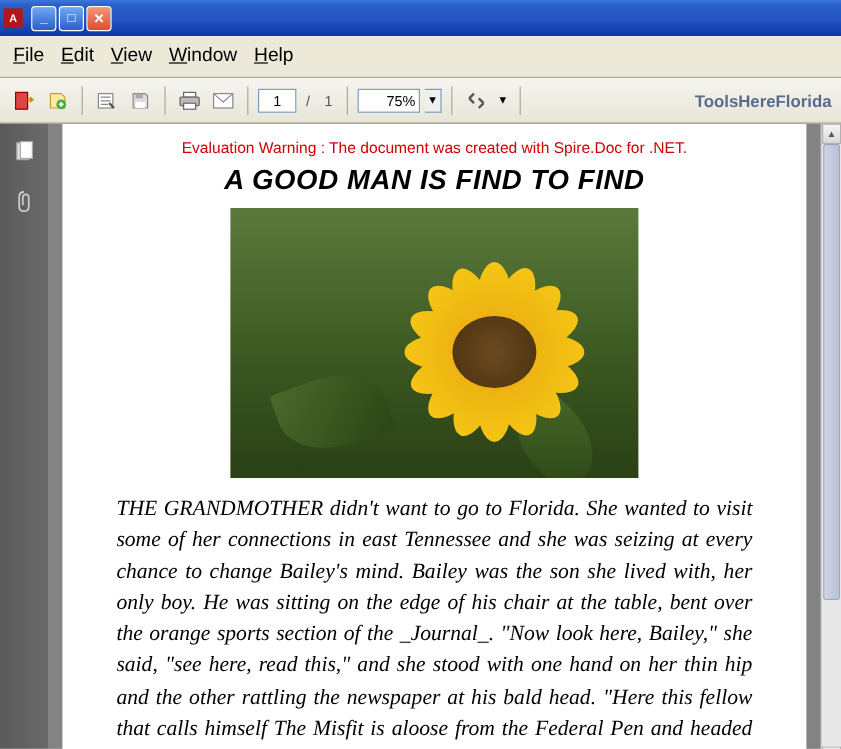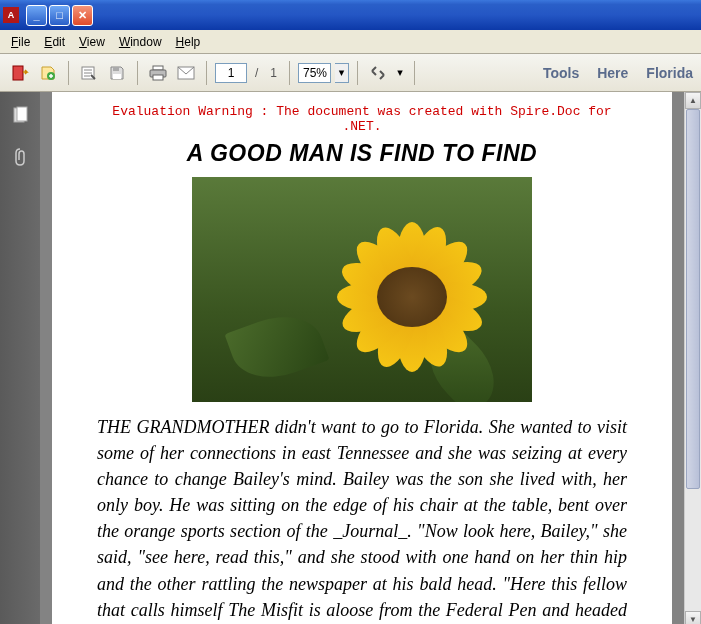--- a/index.html
+++ b/index.html
@@ -5,42 +5,42 @@
 * { box-sizing: border-box; margin: 0; padding: 0; }
 body { font-family: Tahoma, Arial, sans-serif; font-size: 11px; background: #ece9d8; width: 701px; height: 624px; overflow: hidden; }
 
 .titlebar { height: 30px; background: linear-gradient(to bottom, #3b77dd 0%, #2a5fc8 15%, #2456c4 50%, #0c39a8 100%); display: flex; align-items: center; padding: 0 3px; color: white; }
 .titlebar-icon { width: 16px; height: 16px; background: #b01818; margin-right: 5px; display: flex; align-items: center; justify-content: center; font-size: 9px; font-weight: bold; }
 .titlebar-text { flex: 1; font-weight: bold; font-size: 13px; }
 .winbtn { width: 21px; height: 21px; margin-left: 2px; border: 1px solid #fff; border-radius: 3px; display: flex; align-items: center; justify-content: center; font-family: Arial; font-weight: bold; color: #fff; cursor: pointer; }
 .winbtn.min, .winbtn.max { background: linear-gradient(to bottom, #6fa8f5, #2a5fc8); }
 .winbtn.close { background: linear-gradient(to bottom, #f5957a, #e04b2a); }
 
-.menubar { height: 24px; background: #ece9d8; border-bottom: 1px solid #aca899; display: flex; align-items: center; padding-left: 4px; font-size: 12px; }
+.menubar { height: 35px; background: #ece9d8; border-bottom: 1px solid #aca899; display: flex; align-items: center; padding-left: 4px; font-size: 16px; }
 .menubar span { padding: 2px 7px; cursor: pointer; }
 .menubar u { text-decoration: underline; }
 
 .toolbar { height: 38px; background: linear-gradient(to bottom, #f5f5f0, #e8e5d8); border-bottom: 1px solid #aca899; display: flex; align-items: center; padding: 0 8px; gap: 4px; }
 .tbtn { width: 24px; height: 24px; display: flex; align-items: center; justify-content: center; cursor: pointer; border-radius: 2px; }
 .tsep { width: 1px; height: 24px; background: #aca899; margin: 0 4px; }
 .pageinput { width: 32px; height: 20px; text-align: center; border: 1px solid #7b9ebd; font-size: 12px; }
 .pagelabel { font-size: 12px; color: #555; margin: 0 4px; }
-.zoominput { width: 33px; height: 20px; text-align: right; padding-right: 3px; border: 1px solid #7b9ebd; font-size: 12px; }
+.zoominput { width: 52px; height: 20px; text-align: right; padding-right: 3px; border: 1px solid #7b9ebd; font-size: 12px; }
 .zoomdd { width: 14px; height: 20px; border: 1px solid #7b9ebd; border-left: none; background: #f0f0f0; display: flex; align-items: center; justify-content: center; cursor: pointer; }
-.toolbar-right { margin-left: auto; display: flex; gap: 18px; font-size: 14px; font-weight: bold; color: #5a6b8c; }
+.toolbar-right { margin-left: auto; display: flex; font-size: 14px; font-weight: bold; color: #5a6b8c; }
 .toolbar-right span { cursor: pointer; }
 
 .content-row { display: flex; height: 536px; }
 .sidebar { width: 40px; background: linear-gradient(to right, #5a5a5a, #6a6a6a); display: flex; flex-direction: column; align-items: center; padding-top: 10px; gap: 16px; }
 .sidetab { width: 26px; height: 26px; display: flex; align-items: center; justify-content: center; cursor: pointer; color: #ddd; }
 
 .docarea { flex: 1; background: #838383; overflow: hidden; position: relative; display: flex; }
 .doccanvas { flex: 1; overflow: auto; padding: 0; }
 .page { background: white; margin: 0 auto; width: 620px; padding: 12px 45px 0 45px; min-height: 560px; }
-.warning { color: #d00000; font-size: 13px; text-align: center; margin-bottom: 6px; font-family: Liberation Mono, monospace; }
+.warning { color: #d00000; font-size: 13px; text-align: center; margin-bottom: 6px; font-family: Liberation Sans, sans-serif; }
 .doctitle { text-align: center; font-size: 23px; font-weight: bold; font-style: italic; font-family: 'Comic Sans MS', 'Arial Black', sans-serif; letter-spacing: 0.5px; margin-bottom: 10px; }
 .imgplaceholder { width: 340px; height: 225px; margin: 0 auto 12px; background: linear-gradient(to bottom, #5a7a3a 0%, #3a5520 60%, #2a4015 100%); position: relative; display: block; overflow: hidden; }
 .sunflower-petals { position: absolute; left: 145px; top: 45px; width: 150px; height: 150px; }
 .petal { position: absolute; width: 30px; height: 70px; background: linear-gradient(to bottom, #f5c515, #e8a810); border-radius: 50% 50% 45% 45%; left: 60px; top: 0; transform-origin: 15px 75px; }
 .sunflower-center { position: absolute; left: 185px; top: 90px; width: 70px; height: 60px; background: radial-gradient(circle, #6b4a20, #4a3010); border-radius: 50%; }
 .leaf { position: absolute; background: linear-gradient(135deg, #4a6a2a, #2a4515); border-radius: 5% 60% 5% 60%; }
 .bodytext { font-family: 'Comic Sans MS', cursive; font-style: italic; font-size: 18px; text-align: justify; line-height: 1.45; margin-bottom: 10px; color: #000; }
 
 .vscroll { width: 17px; background: #f0f0f0; border-left: 1px solid #ccc; display: flex; flex-direction: column; }
 .scrollbtn { height: 17px; background: linear-gradient(to bottom, #f5f5f5, #d8d8d8); border: 1px solid #b0b0b0; display: flex; align-items: center; justify-content: center; cursor: pointer; font-size: 8px; color: #555; }

